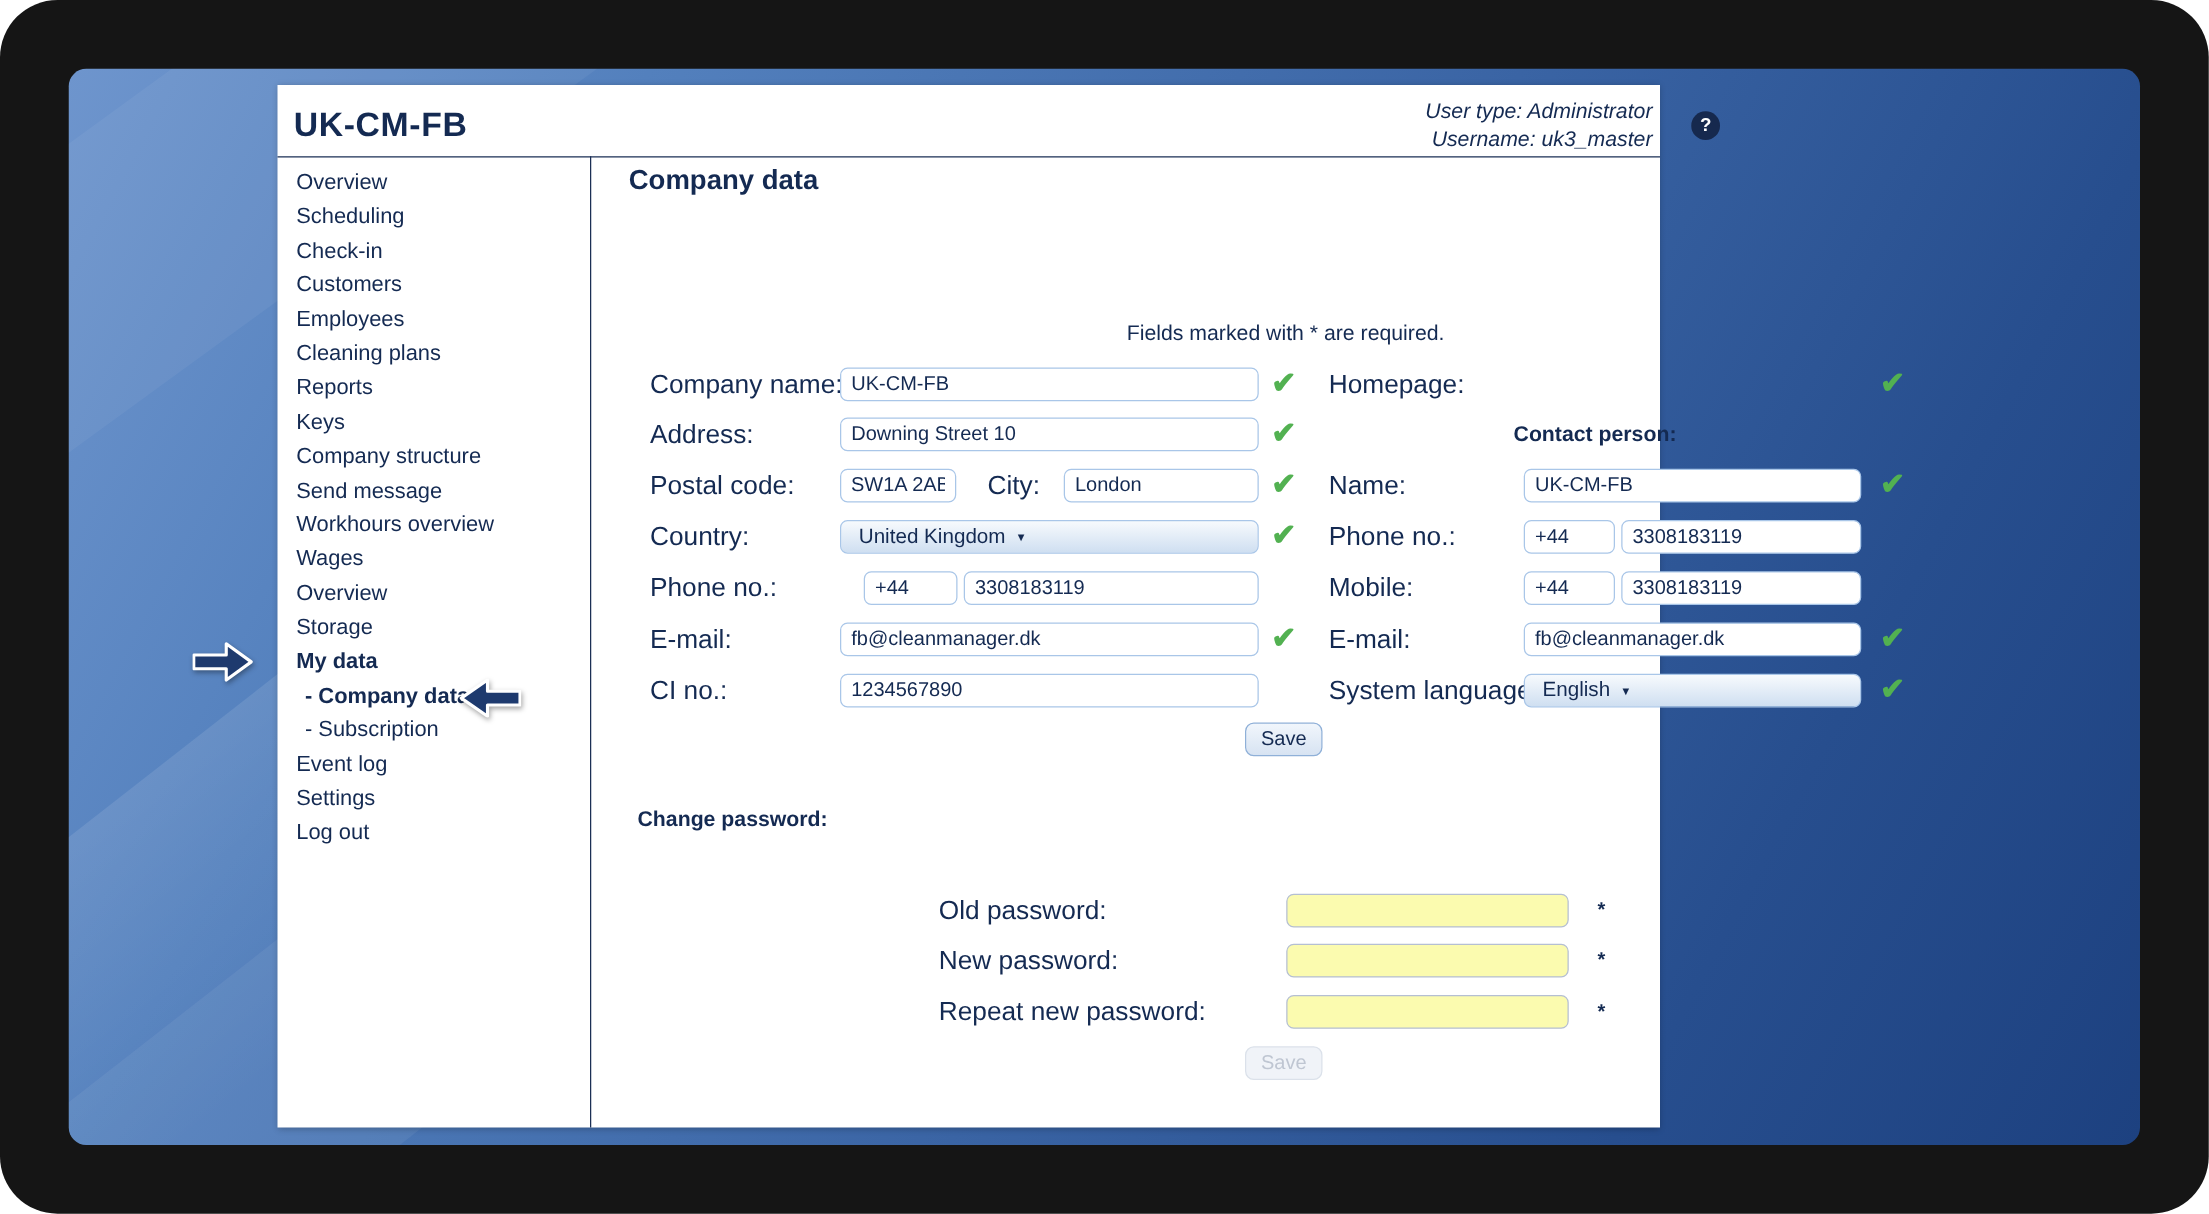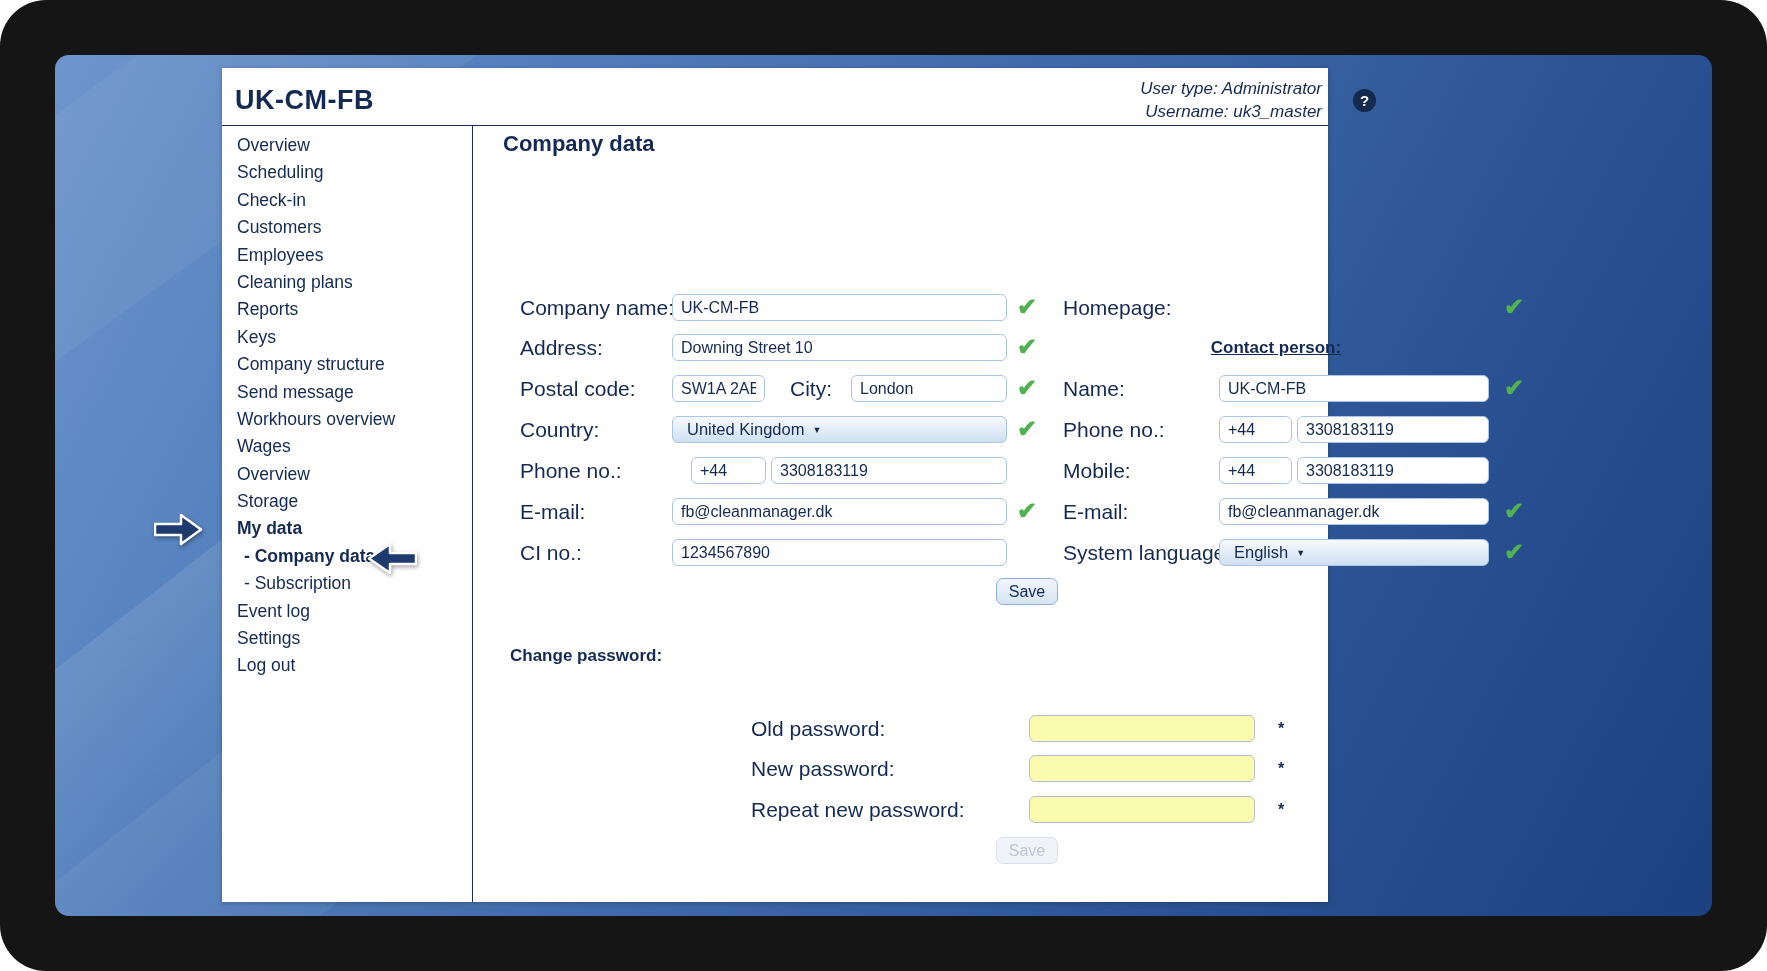--- a/index.html
+++ b/index.html
@@ -39,21 +39,21 @@
     border-radius:6px;padding:0 8px;font-family:"Liberation Sans",sans-serif;font-size:16px;
     color:#142a52;background:#fff;outline:none;}
   .fld.pfx{text-align:left;}
   .fld.yellow{background:#fbfbaf;border-color:#b5bfd2;}
   .sel{position:absolute;top:0;height:27px;box-sizing:border-box;border:1px solid #a9c6e8;
     border-radius:6px;background:linear-gradient(#f7fafd,#cfdff1);display:flex;align-items:center;
     justify-content:flex-start;padding:0 10px 0 14px;font-size:16.5px;color:#142a52;cursor:pointer;}
   .sel .arr{font-size:9px;color:#142a52;margin-left:8px;}
   .check{position:absolute;top:-2px;line-height:30px;font-size:24px;font-weight:bold;color:#52b151;}
   .contact-heading{position:absolute;left:841px;top:0;width:426px;text-align:center;
-    line-height:27px;font-size:17px;font-weight:bold;text-decoration:underline;}
+    line-height:27px;font-size:17px;font-weight:bold;}
   .save-btn{position:absolute;width:62px;height:27px;box-sizing:border-box;border:1px solid #8fb0d8;
     border-radius:7px;background:linear-gradient(#f1f6fc,#d7e3f2);font-family:"Liberation Sans",sans-serif;
     font-size:16px;color:#142a52;cursor:pointer;padding:0;}
   .save-btn.disabled{border-color:#dbe1ea;background:#f0f3f8;color:#bfc6d2;cursor:default;}
   .pw-title{position:absolute;left:288px;top:578px;font-size:17px;font-weight:bold;}
   .pw-instruction{position:absolute;left:288px;top:606px;font-size:17px;}
   .star{position:absolute;top:0;line-height:27px;font-size:16px;font-weight:bold;color:#142a52;}
   .callout{position:absolute;filter:drop-shadow(1px 2px 2px rgba(0,0,0,0.35));z-index:5;}
 </style>
 </head>
@@ -94,20 +94,21 @@
         <li class="bold">My data</li>
         <li class="bold indent">- Company data</li>
         <li class="indent">- Subscription</li>
         <li>Event log</li>
         <li>Settings</li>
         <li>Log out</li>
       </ul>
       <div class="vdivider"></div>
 
       <div class="page-title">Company data</div>
+      <div class="required-note">Fields marked with * are required.</div>
 
       <div class="frow" style="top:226px">
         <span class="lbl" style="left:298px">Company name:</span>
         <input class="fld" style="left: 450px; width: 335px;" value="UK-CM-FB">
         <span class="check" style="left:795px">✔</span>
         <span class="lbl" style="left:841px">Homepage:</span>
         <span class="check" style="left:1282px">✔</span>
       </div>
 
       <div class="frow" style="top:266px">

